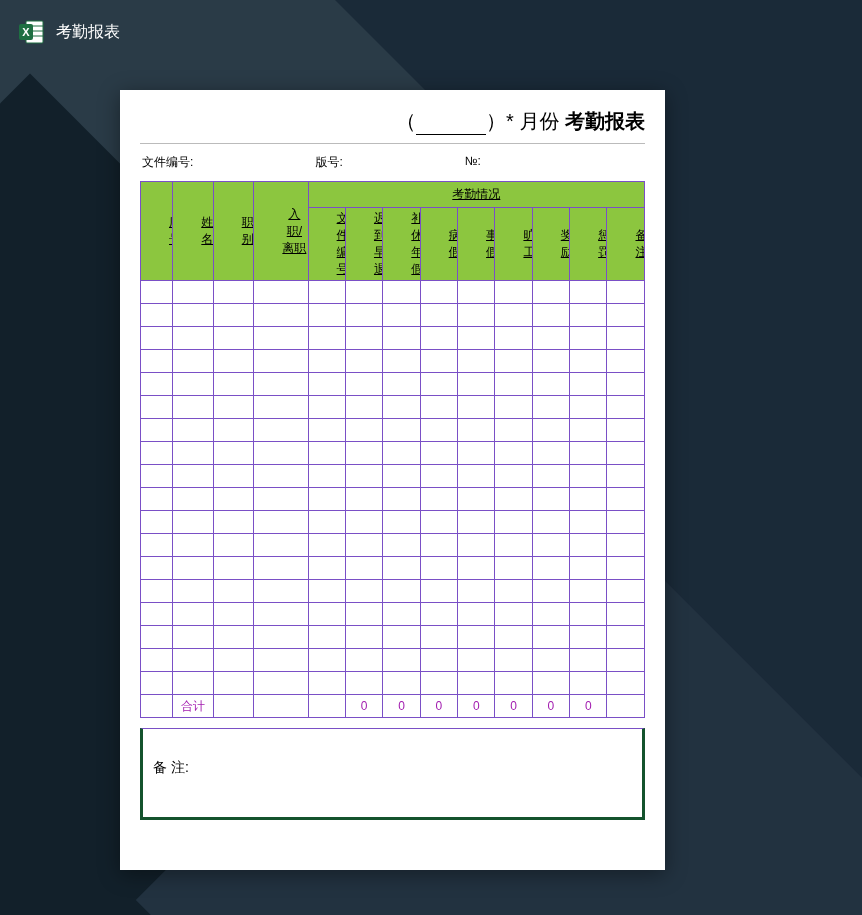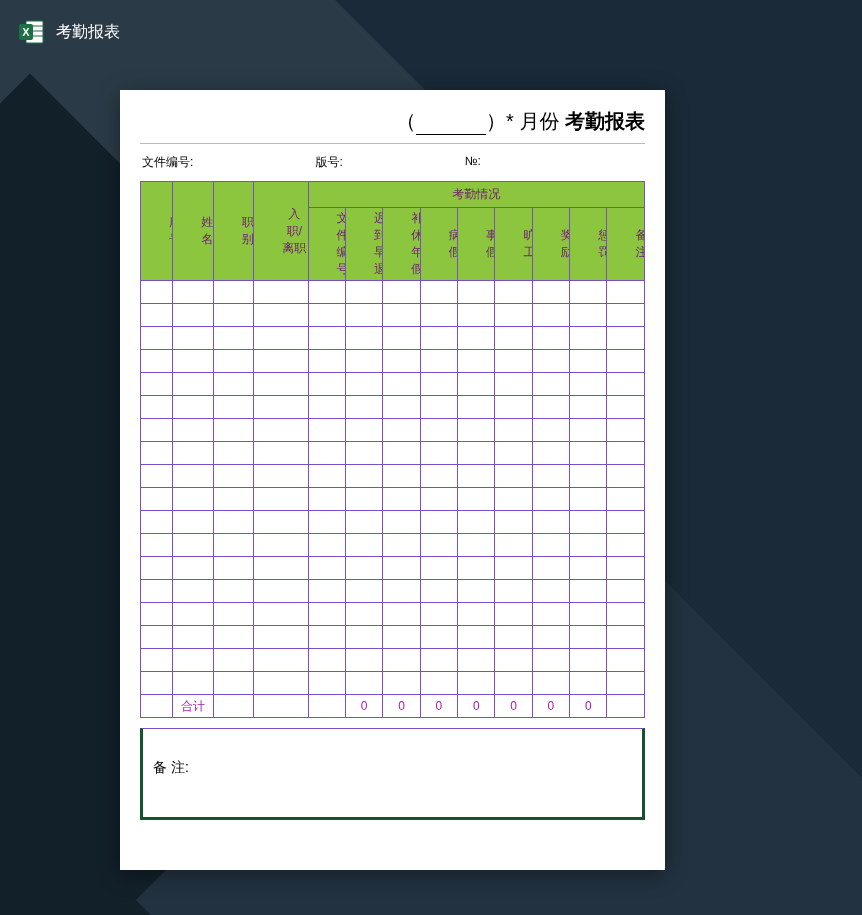--- a/index.html
+++ b/index.html
@@ -30,21 +30,21 @@
   .title-row .main { font-weight: bold; }
   .hr { border: 0; border-top: 1px solid #bbb; margin-bottom: 10px; }
 
   .meta-row { display: flex; justify-content: space-between; font-size: 12px; margin-bottom: 10px; padding: 0 2px; }
 
   table.grid { width: 100%; border-collapse: collapse; table-layout: fixed; }
   table.grid th, table.grid td {
     border: 1px solid #7a4fc6; font-size: 12px; text-align: center;
     height: 23px; overflow: hidden;
   }
-  table.grid th { background: #8cc63f; color: #701a75; font-weight: normal; padding: 2px 1px; }
+  table.grid th { background: #8cc63f; color: #000000; font-weight: normal; padding: 2px 1px; text-decoration: underline; }
   table.grid th.tall { height: 50px; padding-left: 28px; }
   table.grid th.grp { height: 26px; }
   col.c1 { width: 32px; } col.c2 { width: 40px; } col.c3 { width: 40px; }
   col.c4 { width: 54px; } col.cx { width: 37px; }
   .sum-row td { color: #a21caf; }
 
   .notes-box { border: 3px solid #14532d; border-top: 1px solid #7a4fc6; margin-top: 10px; padding: 30px 10px 40px 10px; font-size: 14px; min-height: 90px; }
 </style>
 </head>
 <body>

